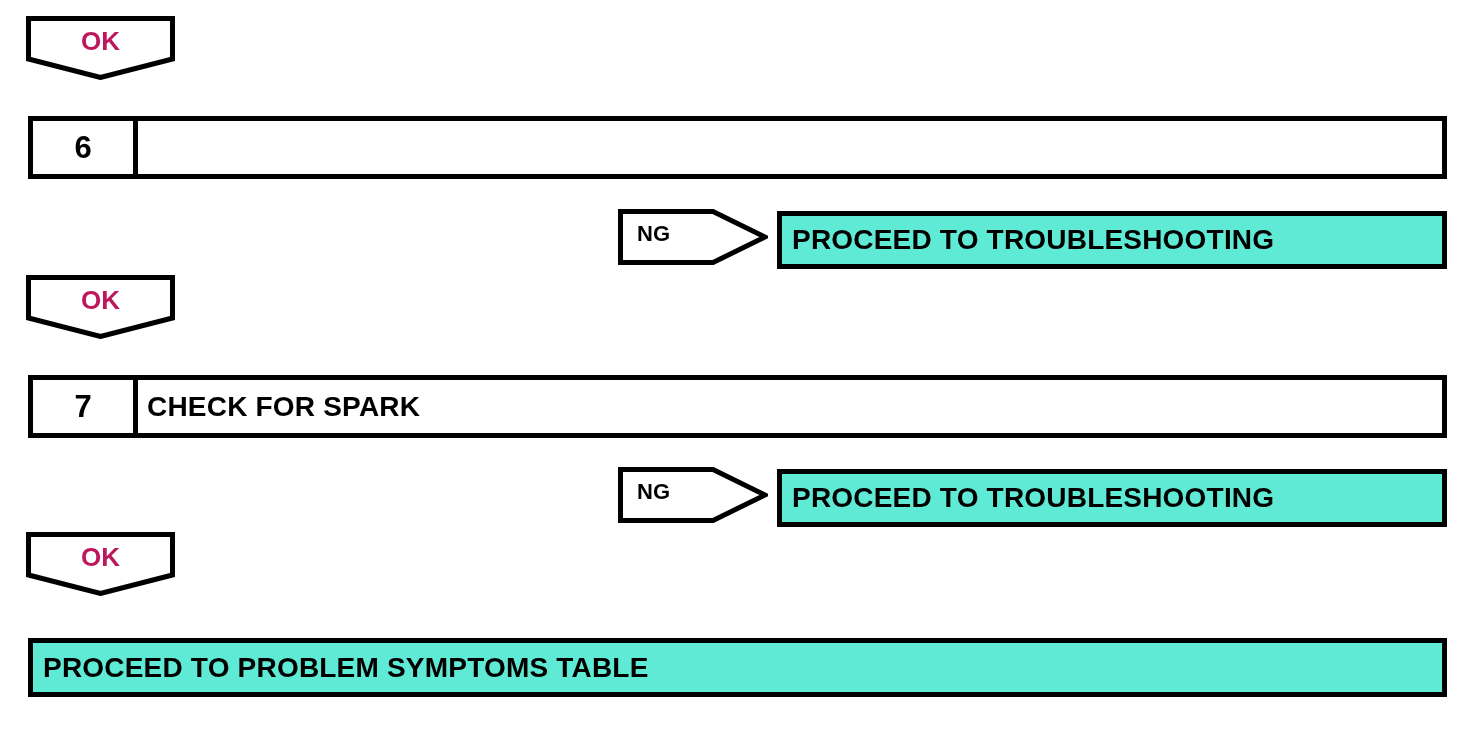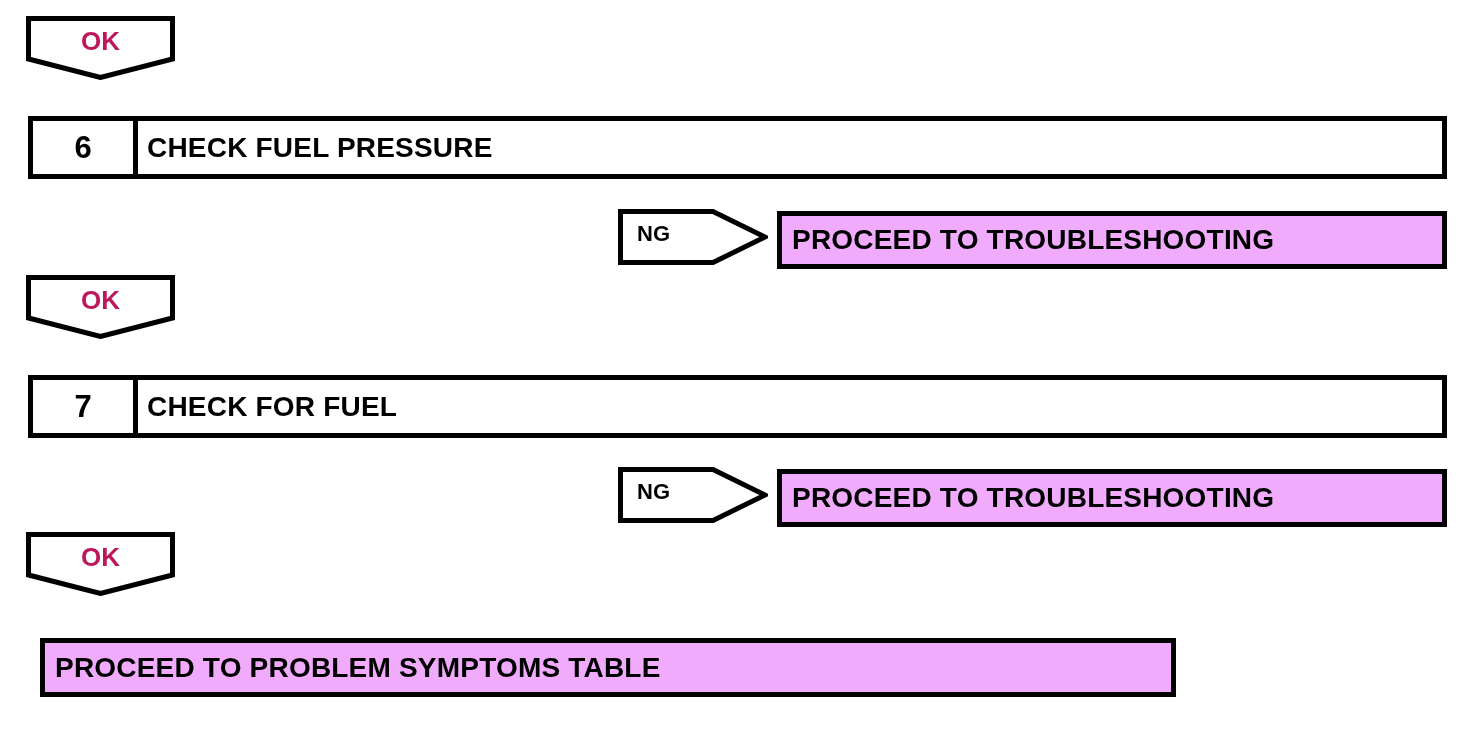--- a/index.html
+++ b/index.html
@@ -50,21 +50,21 @@
     color: #000000;
     letter-spacing: 0.2px;
     white-space: nowrap;
   }
 
   
   .result-box {
     position: absolute;
     box-sizing: border-box;
     border: 5px solid #000000;
-    background: #f0abfc;
+    background: #5eead4;
     display: flex;
     align-items: center;
     padding-left: 10px;
     font-weight: bold;
     font-size: 28px;
     line-height: 1;
     color: #000000;
     letter-spacing: 0.2px;
     white-space: nowrap;
   }
@@ -112,55 +112,54 @@
 
   <div class="ok-shape" style="left:26px; top:16px; width:149px; height:64px;">
     <svg width="149" height="64" viewBox="0 0 149 64" aria-hidden="true">
       <polygon points="2.5,2.5 146.5,2.5 146.5,43 74.5,61.5 2.5,43" fill="#ffffff" stroke="#000000" stroke-width="5" stroke-linejoin="miter"></polygon>
     </svg>
     <div class="ok-label" style="top:12px;">OK</div>
   </div>
 
   <div class="step-box" style="left:28px; top:116px; width:1419px; height:63px;">
     <div class="step-num">6</div>
-    <div class="step-title">CHECK FUEL PRESSURE</div>
   </div>
 
   <div class="ng-shape" style="left:618px; top:209px; width:150px; height:56px;">
     <svg width="150" height="56" viewBox="0 0 150 56" aria-hidden="true">
       <polygon points="2.5,2.5 95,2.5 147,28 95,53.5 2.5,53.5" fill="#ffffff" stroke="#000000" stroke-width="5" stroke-linejoin="miter"></polygon>
     </svg>
     <div class="ng-label" style="left:19px; top:14px;">NG</div>
   </div>
 
   <div class="result-box" style="left:777px; top:211px; width:670px; height:58px;">PROCEED TO TROUBLESHOOTING</div>
 
   <div class="ok-shape" style="left:26px; top:275px; width:149px; height:64px;">
     <svg width="149" height="64" viewBox="0 0 149 64" aria-hidden="true">
       <polygon points="2.5,2.5 146.5,2.5 146.5,43 74.5,61.5 2.5,43" fill="#ffffff" stroke="#000000" stroke-width="5" stroke-linejoin="miter"></polygon>
     </svg>
     <div class="ok-label" style="top:12px;">OK</div>
   </div>
 
   <div class="step-box" style="left:28px; top:375px; width:1419px; height:63px;">
     <div class="step-num">7</div>
-    <div class="step-title">CHECK FOR FUEL</div>
+    <div class="step-title">CHECK FOR SPARK</div>
   </div>
 
   <div class="ng-shape" style="left:618px; top:467px; width:150px; height:56px;">
     <svg width="150" height="56" viewBox="0 0 150 56" aria-hidden="true">
       <polygon points="2.5,2.5 95,2.5 147,28 95,53.5 2.5,53.5" fill="#ffffff" stroke="#000000" stroke-width="5" stroke-linejoin="miter"></polygon>
     </svg>
     <div class="ng-label" style="left:19px; top:14px;">NG</div>
   </div>
 
   <div class="result-box" style="left:777px; top:469px; width:670px; height:58px;">PROCEED TO TROUBLESHOOTING</div>
 
   <div class="ok-shape" style="left:26px; top:532px; width:149px; height:64px;">
     <svg width="149" height="64" viewBox="0 0 149 64" aria-hidden="true">
       <polygon points="2.5,2.5 146.5,2.5 146.5,43 74.5,61.5 2.5,43" fill="#ffffff" stroke="#000000" stroke-width="5" stroke-linejoin="miter"></polygon>
     </svg>
     <div class="ok-label" style="top:12px;">OK</div>
   </div>
 
-  <div class="result-box" style="left:40px; top:638px; width:1136px; height:59px;">PROCEED TO PROBLEM SYMPTOMS TABLE</div>
+  <div class="result-box" style="left:28px; top:638px; width:1419px; height:59px;">PROCEED TO PROBLEM SYMPTOMS TABLE</div>
 
 </div>
 
 </body></html>

